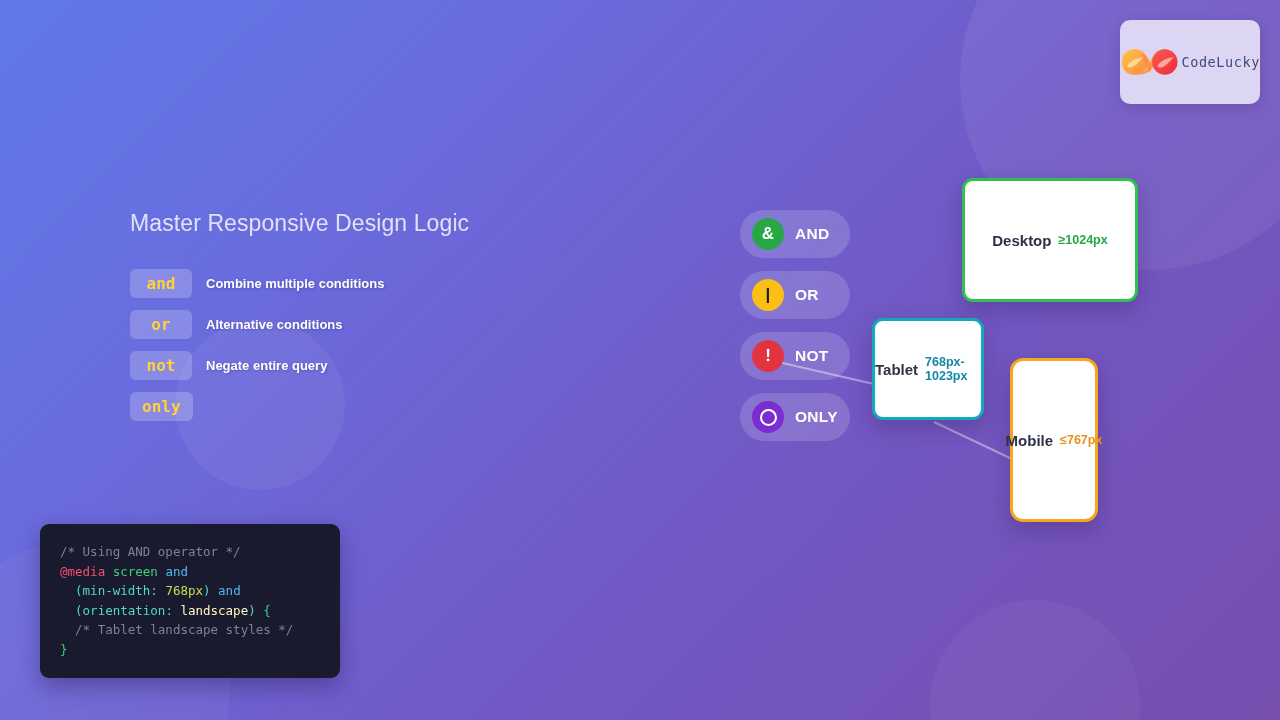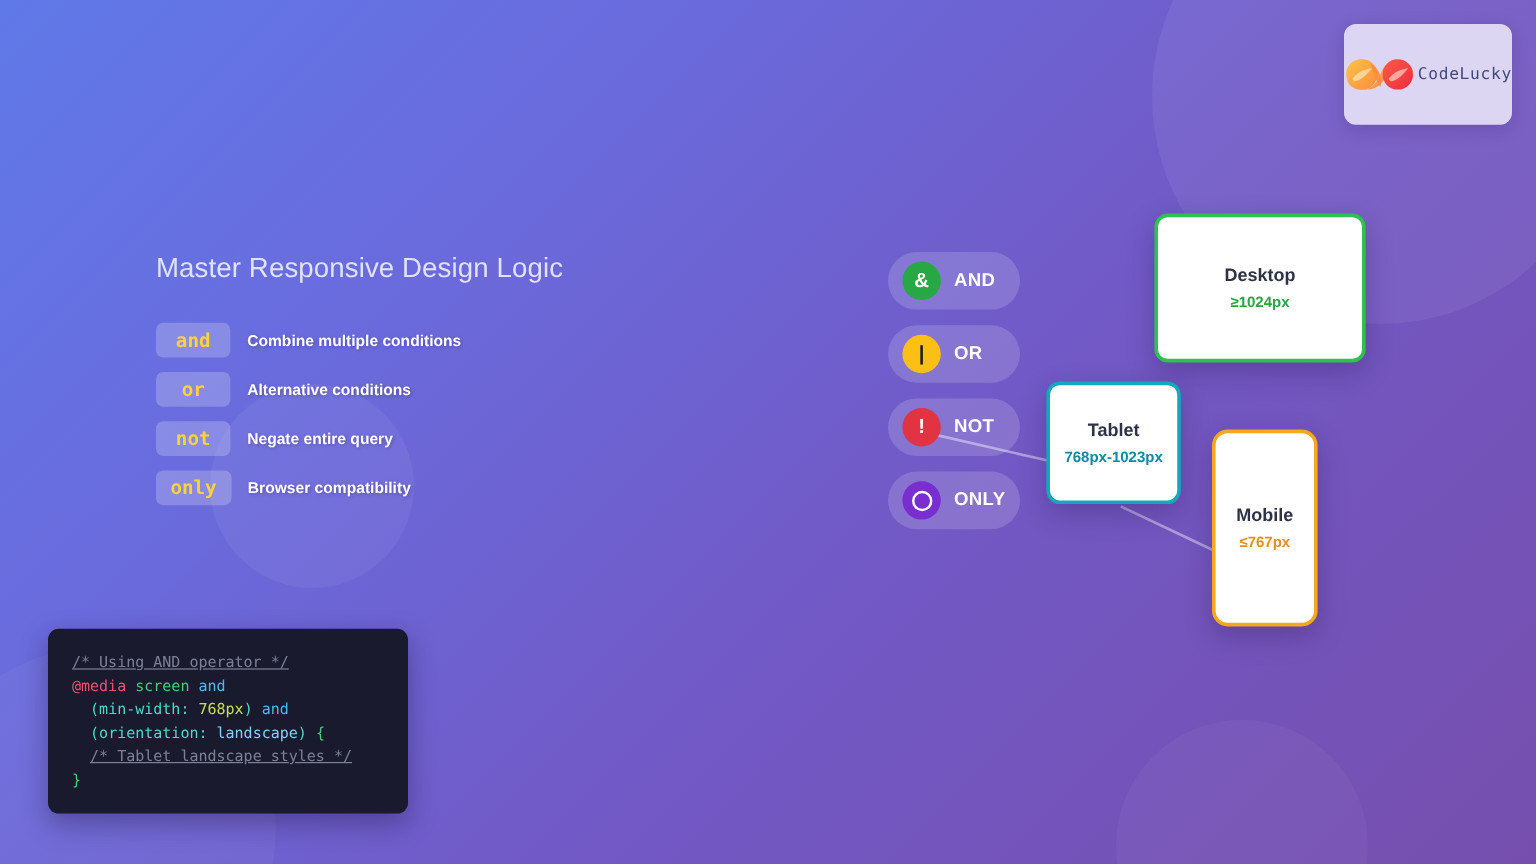--- a/index.html
+++ b/index.html
@@ -138,27 +138,27 @@
     background: #191A2E;
     border-radius: 9px;
     box-shadow: 0 8px 22px rgba(25,12,50,0.35);
     padding: 18px 20px;
     font-family: "DejaVu Sans Mono", monospace;
     font-size: 12.5px;
     line-height: 19.6px;
     white-space: pre;
     z-index: 4;
   }
-  .c-com  { color: #7e8096; text-decoration: underline; }
+  .c-com  { color: #7e8096; }
   .c-at   { color: #F2506E; }
   .c-kw   { color: #3FD07C; }
   .c-op   { color: #4FB8F0; }
   .c-prop { color: #4FD8C8; }
   .c-num  { color: #C8E04A; }
-  .c-val  { color: #7dd3fc; }
+  .c-val  { color: #fef9c3; }
   .c-br   { color: #3FD07C; }
 
   
   .pills {
     position: absolute;
     left: 740px; top: 210px;
     display: flex;
     flex-direction: column;
     gap: 13px;
     z-index: 3;
@@ -208,21 +208,20 @@
     width: 1280px; height: 720px;
     pointer-events: none;
     z-index: 2;
   }
 
   
   .card {
     position: absolute;
     background: #ffffff;
     display: flex;
-    flex-direction: column;
     align-items: center;
     justify-content: center;
     gap: 7px;
     box-shadow: 0 8px 22px rgba(35,16,70,0.26);
     z-index: 5;
   }
   .card-name {
     font-size: 15px;
     font-weight: 700;
     color: #2e3246;
@@ -304,21 +303,20 @@
       <div class="op-row">
         <span class="op-code">or</span>
         <span class="op-desc">Alternative conditions</span>
       </div>
       <div class="op-row">
         <span class="op-code">not</span>
         <span class="op-desc">Negate entire query</span>
       </div>
       <div class="op-row">
         <span class="op-code">only</span>
-        <span class="op-desc">Browser compatibility</span>
       </div>
     </div>
   </div>
 
   <div class="code-box"><span class="c-com">/* Using AND operator */</span>
 <span class="c-at">@media</span> <span class="c-kw">screen</span> <span class="c-op">and</span>
   <span class="c-prop">(</span><span class="c-prop">min-width:</span> <span class="c-num">768px</span><span class="c-prop">)</span> <span class="c-op">and</span>
   <span class="c-prop">(</span><span class="c-prop">orientation:</span> <span class="c-val">landscape</span><span class="c-prop">)</span> <span class="c-br">{</span>
   <span class="c-com">/* Tablet landscape styles */</span>
 <span class="c-br">}</span></div>

